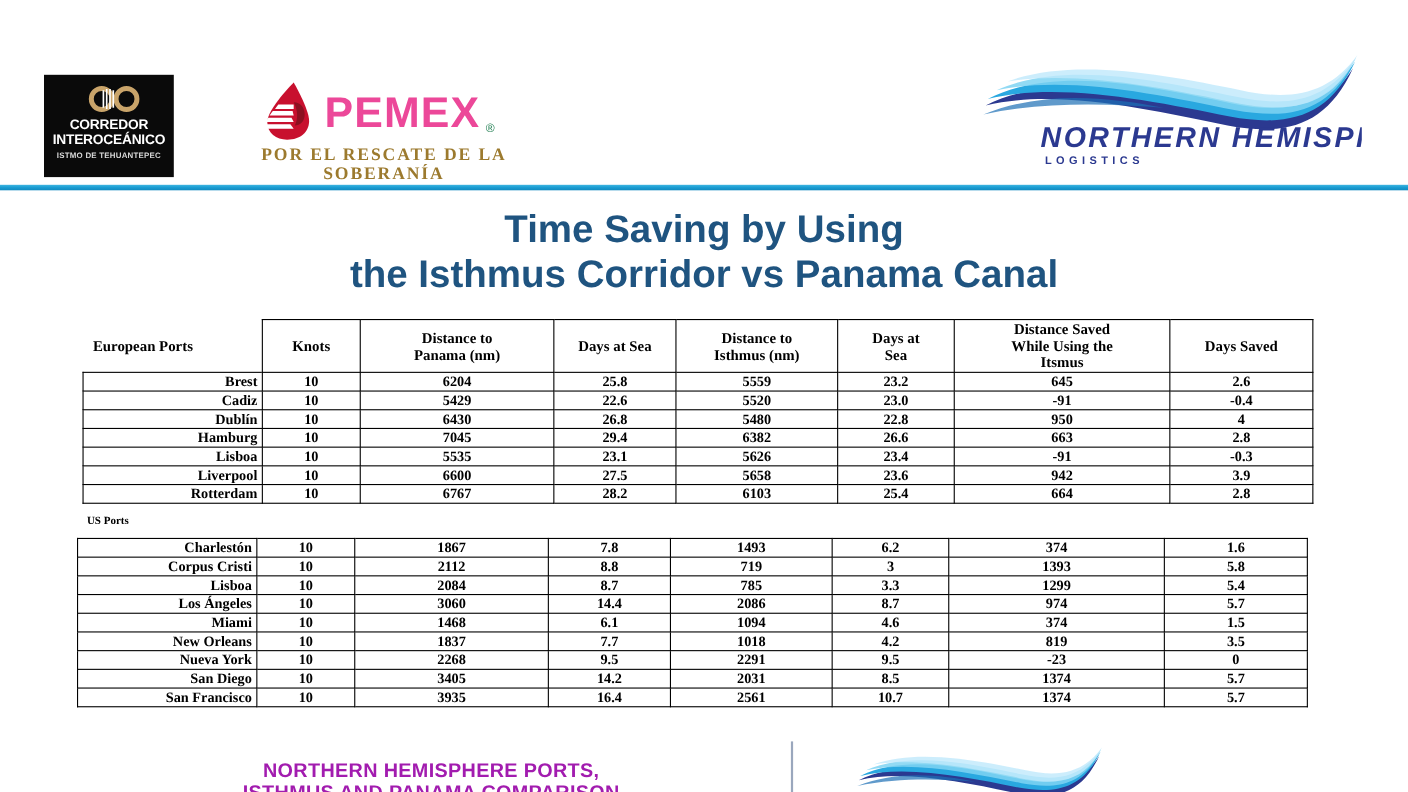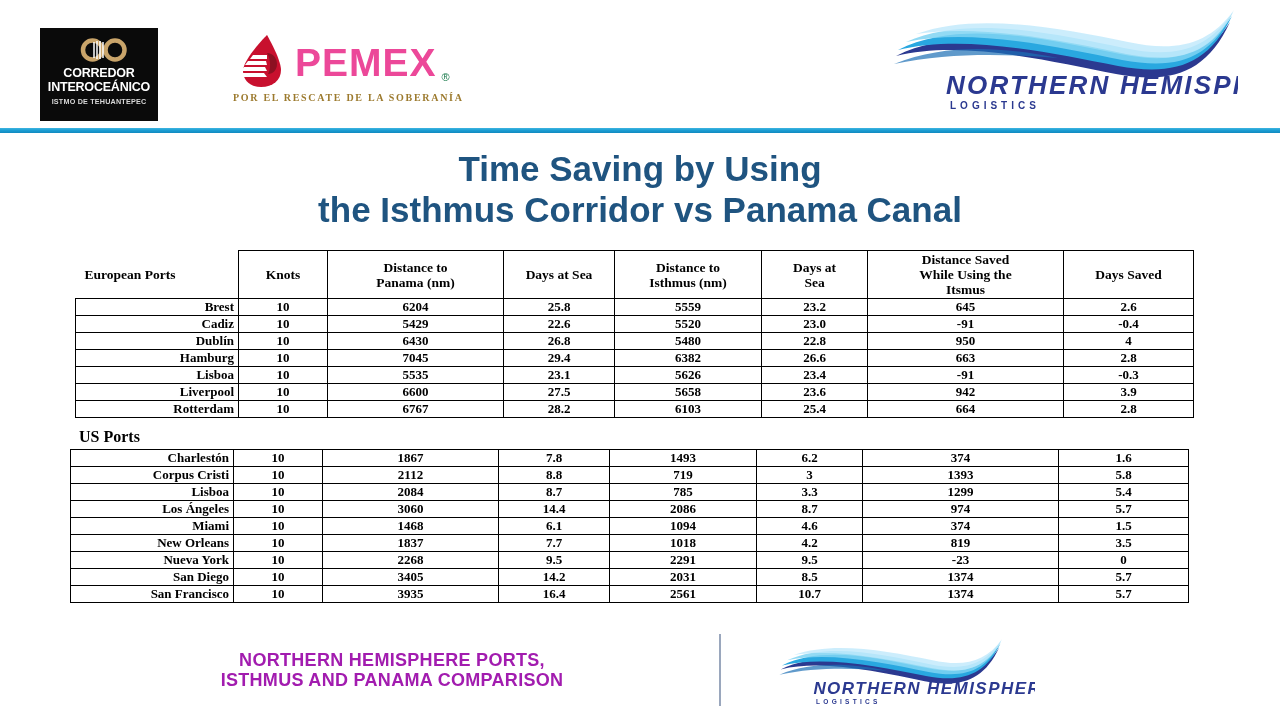--- a/index.html
+++ b/index.html
@@ -7,20 +7,21 @@
     margin: 0; padding: 0;
     width: 1280px; height: 720px;
     background: #ffffff;
     font-family: "Liberation Serif", serif;
     overflow: hidden;
   }
   .slide {
     position: relative;
     width: 1280px; height: 666px;
     background: #ffffff;
+    margin-top: 40px;
   }
 
   
   .header {
     position: absolute;
     left: 0; top: 0;
     width: 1280px; height: 128px;
     background: #ffffff;
   }
   .header-rule {
@@ -86,25 +87,26 @@
   .pemex-reg {
     font-family: "Liberation Sans", sans-serif;
     font-size: 11px;
     color: #17794a;
     margin-left: 5px;
     align-self: flex-end;
     padding-bottom: 6px;
   }
   .pemex-tagline {
     font-family: "Liberation Serif", serif;
-    font-size: 10px;
+    font-size: 16px;
     color: #9c7a2e;
     letter-spacing: 1.7px;
     font-weight: bold;
     margin-top: 3px;
+    text-align: center;
   }
 
   
   .nh-logo-header {
     position: absolute;
     left: 888px; top: 8px;
     width: 350px; height: 110px;
   }
   .nh-logo-footer {
     position: absolute;
@@ -178,21 +180,21 @@
     padding-right: 4px;
     font-size: 13px;
   }
   table.grid tbody tr { height: 16.5px; }
 
   .subhead {
     position: absolute;
     left: 79px; top: 428px;
     font-family: "Liberation Serif", serif;
     font-weight: bold;
-    font-size: 16px;
+    font-size: 10px;
     color: #000000;
   }
 
   .table-us {
     position: absolute;
     left: 70px; top: 449px;
     width: 1118px;
   }
 
   

